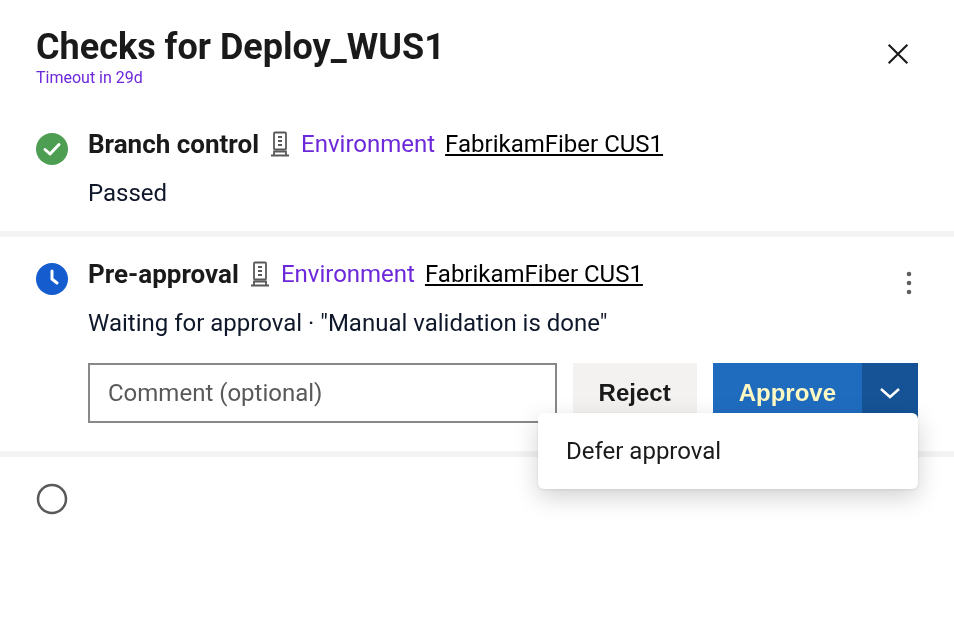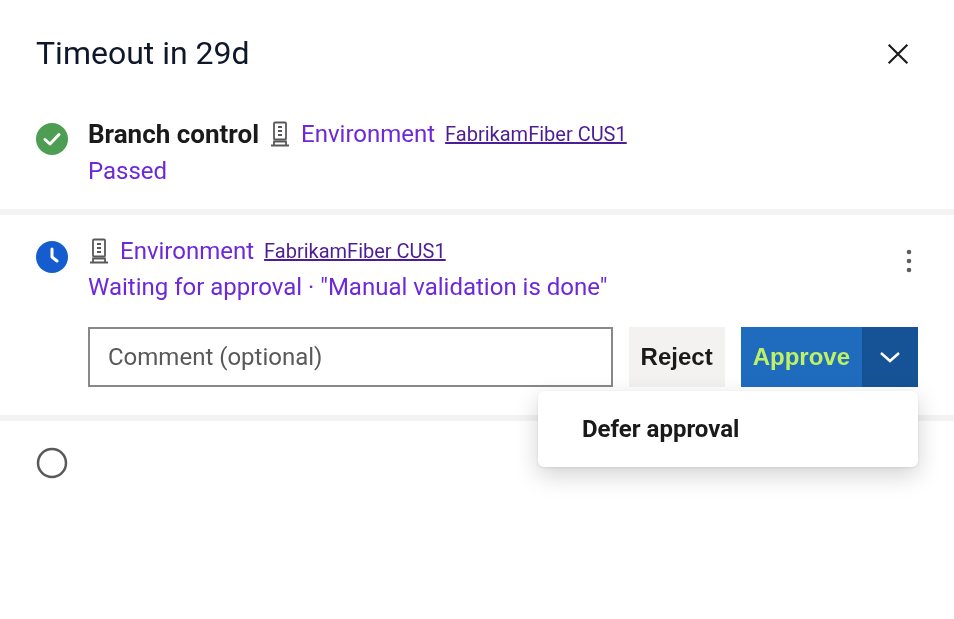--- a/index.html
+++ b/index.html
@@ -1,67 +1,68 @@
 <!DOCTYPE html>
 <html><head>
 <meta charset="utf-8">
 <style>
   * { box-sizing: border-box; margin: 0; padding: 0; }
   html, body { width: 954px; height: 619px; font-family: -apple-system, BlinkMacSystemFont, "Segoe UI", Roboto, sans-serif; background: #fff; color: #1a1a1a; }
   .panel { width: 100%; height: 100%; }
 
   .header { display: flex; align-items: flex-start; justify-content: space-between; padding: 28px 36px 20px 36px; }
   .header-text h1 { font-size: 36px; font-weight: 700; line-height: 1.1; }
-  .header-text .subtitle { font-size: 32px; color: #0f172a; margin-top: 6px; font-weight: 400; }
+  .header-text .subtitle { font-size: 16px; color: #6d28d9; font-weight: 400; }
   .close-btn { background: none; border: none; cursor: pointer; padding: 6px; margin-top: 6px; }
   .close-btn svg { width: 28px; height: 28px; stroke: #1a1a1a; }
 
   .checks { }
   .check-item { display: flex; padding: 22px 36px 24px 36px; gap: 20px; position: relative; }
   .divider { height: 6px; background: #f3f3f3; }
 
   .status-col { flex: 0 0 32px; display: flex; padding-top: 4px; }
   .status-icon { width: 32px; height: 32px; }
 
   .check-body { flex: 1; }
   .check-head { display: flex; align-items: center; flex-wrap: wrap; gap: 10px; }
   .check-title { font-size: 26px; font-weight: 700; }
   .env-icon { width: 22px; height: 26px; flex-shrink: 0; }
   .env-label { font-size: 24px; color: #6d28d9; }
-  .env-link { font-size: 20px; color: #4c1d95; text-decoration: underline; cursor: pointer; }
-  .check-status { font-size: 24px; color: #6d28d9; margin-top: 8px; }
+  .env-link { font-size: 24px; color: #000000; text-decoration: underline; cursor: pointer; }
+  .check-status { font-size: 24px; color: #0f172a; margin-top: 20px; }
 
   .actions-row { display: flex; gap: 16px; margin-top: 26px; align-items: stretch; }
   .comment-input { flex: 1; border: 2px solid #8a8886; padding: 8px 18px; font-size: 24px; color: #595959; font-family: inherit; height: 60px; }
   .comment-input::placeholder { color: #595959; }
-  .btn { font-size: 24px; font-weight: 600; padding: 0 12px; border: none; cursor: pointer; height: 60px; display: flex; align-items: center; }
+  .btn { font-size: 24px; font-weight: 600; padding: 0 26px; border: none; cursor: pointer; height: 60px; display: flex; align-items: center; }
   .btn-reject { background: #f3f2f1; color: #1a1a1a; }
   .btn-group { display: flex; }
-  .btn-approve { background: #1f6cbf; color: #bef264; }
+  .btn-approve { background: #1f6cbf; color: #fef9c3; }
   .btn-chevron { background: #155396; color: #fff; width: 56px; display: flex; align-items: center; justify-content: center; padding: 0; }
   .btn-chevron svg { width: 22px; height: 14px; stroke: #fff; }
 
   .more-btn { position: absolute; right: 36px; top: 28px; background: none; border: none; cursor: pointer; padding: 6px; }
   .more-btn svg { width: 6px; height: 24px; fill: #605e5c; }
 
-  .dropdown { position: absolute; right: 36px; top: 176px; background: #fff; border-radius: 6px; box-shadow: 0 8px 24px rgba(0,0,0,0.18), 0 1px 3px rgba(0,0,0,0.08); padding: 8px 16px; min-width: 380px; z-index: 10; font-weight: bold; }
+  .dropdown { position: absolute; right: 36px; top: 176px; background: #fff; border-radius: 6px; box-shadow: 0 8px 24px rgba(0,0,0,0.18), 0 1px 3px rgba(0,0,0,0.08); padding: 8px 0; min-width: 380px; z-index: 10; }
   .dropdown-item { padding: 16px 28px; font-size: 24px; cursor: pointer; }
 
   .check-item.preapproval { position: relative; padding-bottom: 28px; }
 
   .status-passed circle { fill: #4d9e53; }
   .status-waiting circle { fill: #155dcf; }
   .status-queued circle.ring { fill: none; stroke: #595959; stroke-width: 2.5; }
 </style>
 </head>
 <body>
 
 <div class="panel">
   <div class="header">
     <div class="header-text">
+      <h1>Checks for Deploy_WUS1</h1>
       <div class="subtitle">Timeout in 29d</div>
     </div>
     <button class="close-btn" aria-label="Close">
       <svg viewBox="0 0 24 24" fill="none" stroke-width="1.8">
           <path d="M4 4 L20 20 M20 4 L4 20"></path>
         </svg>
     </button>
   </div>
 
   <div class="checks">
@@ -92,20 +93,21 @@
 
     <div class="check-item preapproval">
       <div class="status-col">
         <svg class="status-icon status-waiting" viewBox="0 0 32 32">
           <circle cx="16" cy="16" r="16"></circle>
           <path d="M16 8 v8 l5 4" stroke="#fff" stroke-width="3" fill="none" stroke-linecap="round" stroke-linejoin="round"></path>
         </svg>
       </div>
       <div class="check-body">
         <div class="check-head">
+          <span class="check-title">Pre-approval</span>
           <svg class="env-icon" viewBox="0 0 22 26" fill="none" stroke="#595959" stroke-width="1.8">
             <rect x="5" y="1.5" width="12" height="17" rx="1"></rect>
             <path d="M9 6 h4 M9 10 h4 M9 14 h4"></path>
             <path d="M2 24.5 h18 M5 24.5 v-4 h12 v4"></path>
           </svg>
           <span class="env-label">Environment</span>
           <a class="env-link">FabrikamFiber CUS1</a>
         </div>
         <div class="check-status">Waiting for approval · "Manual validation is done"</div>
 

